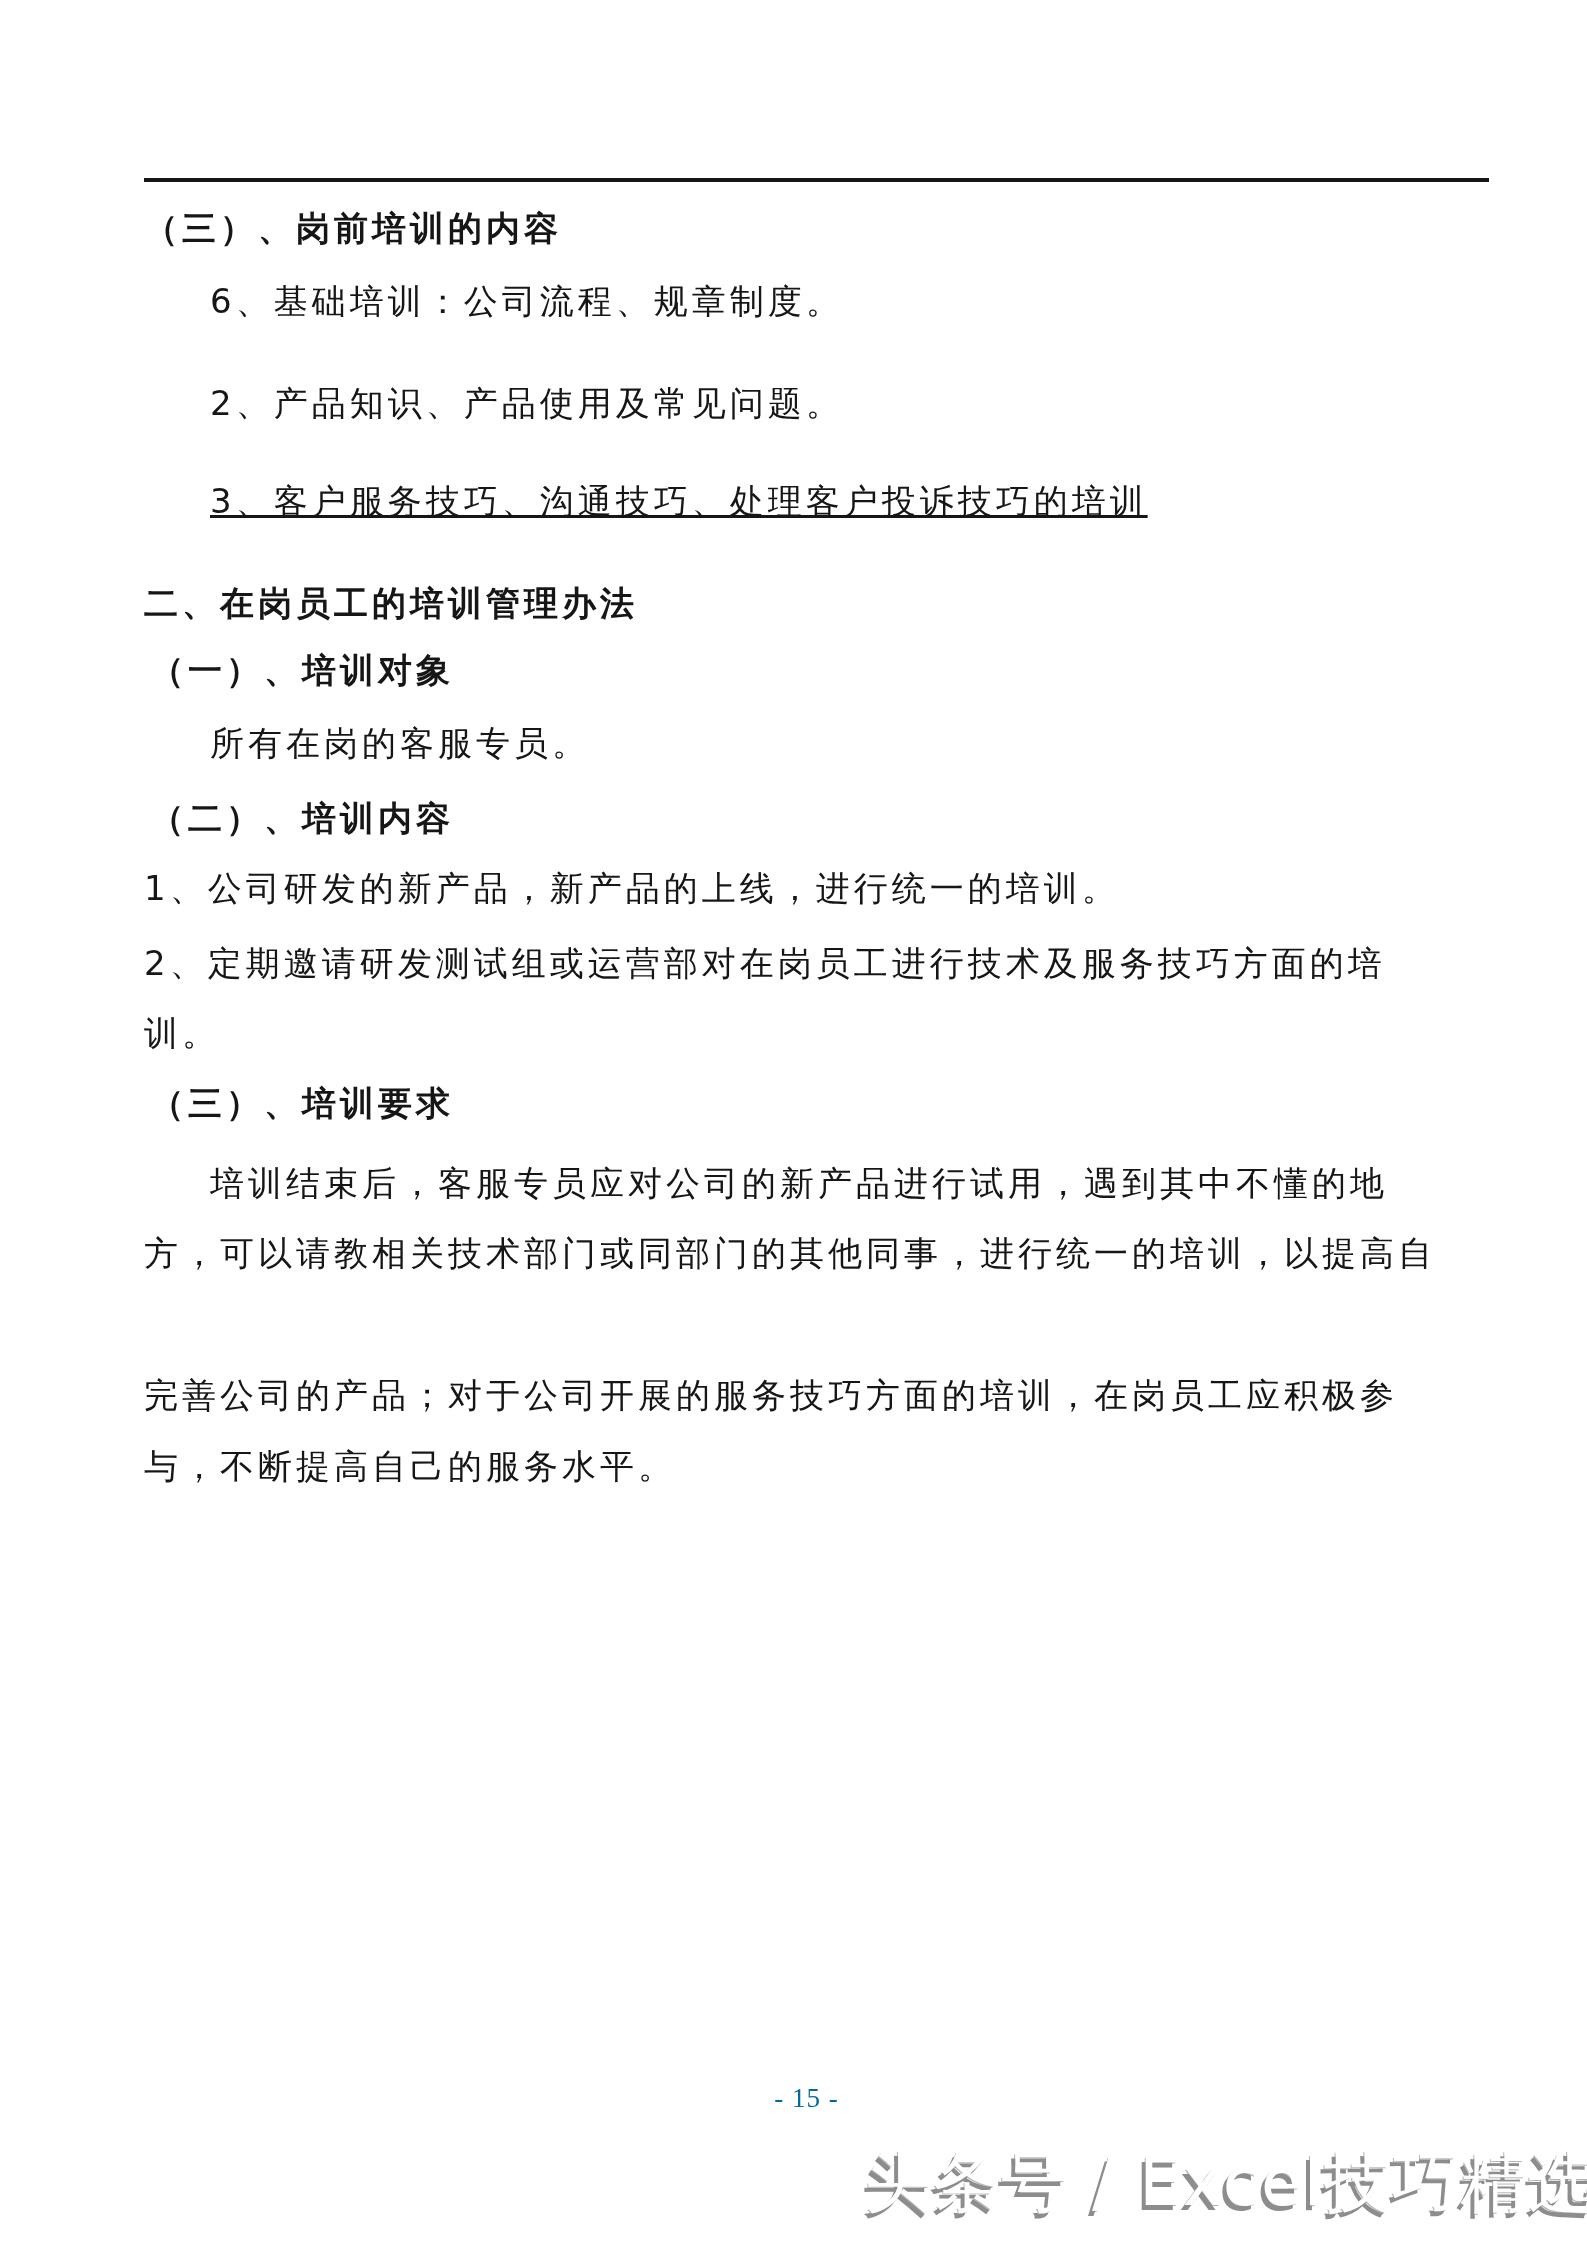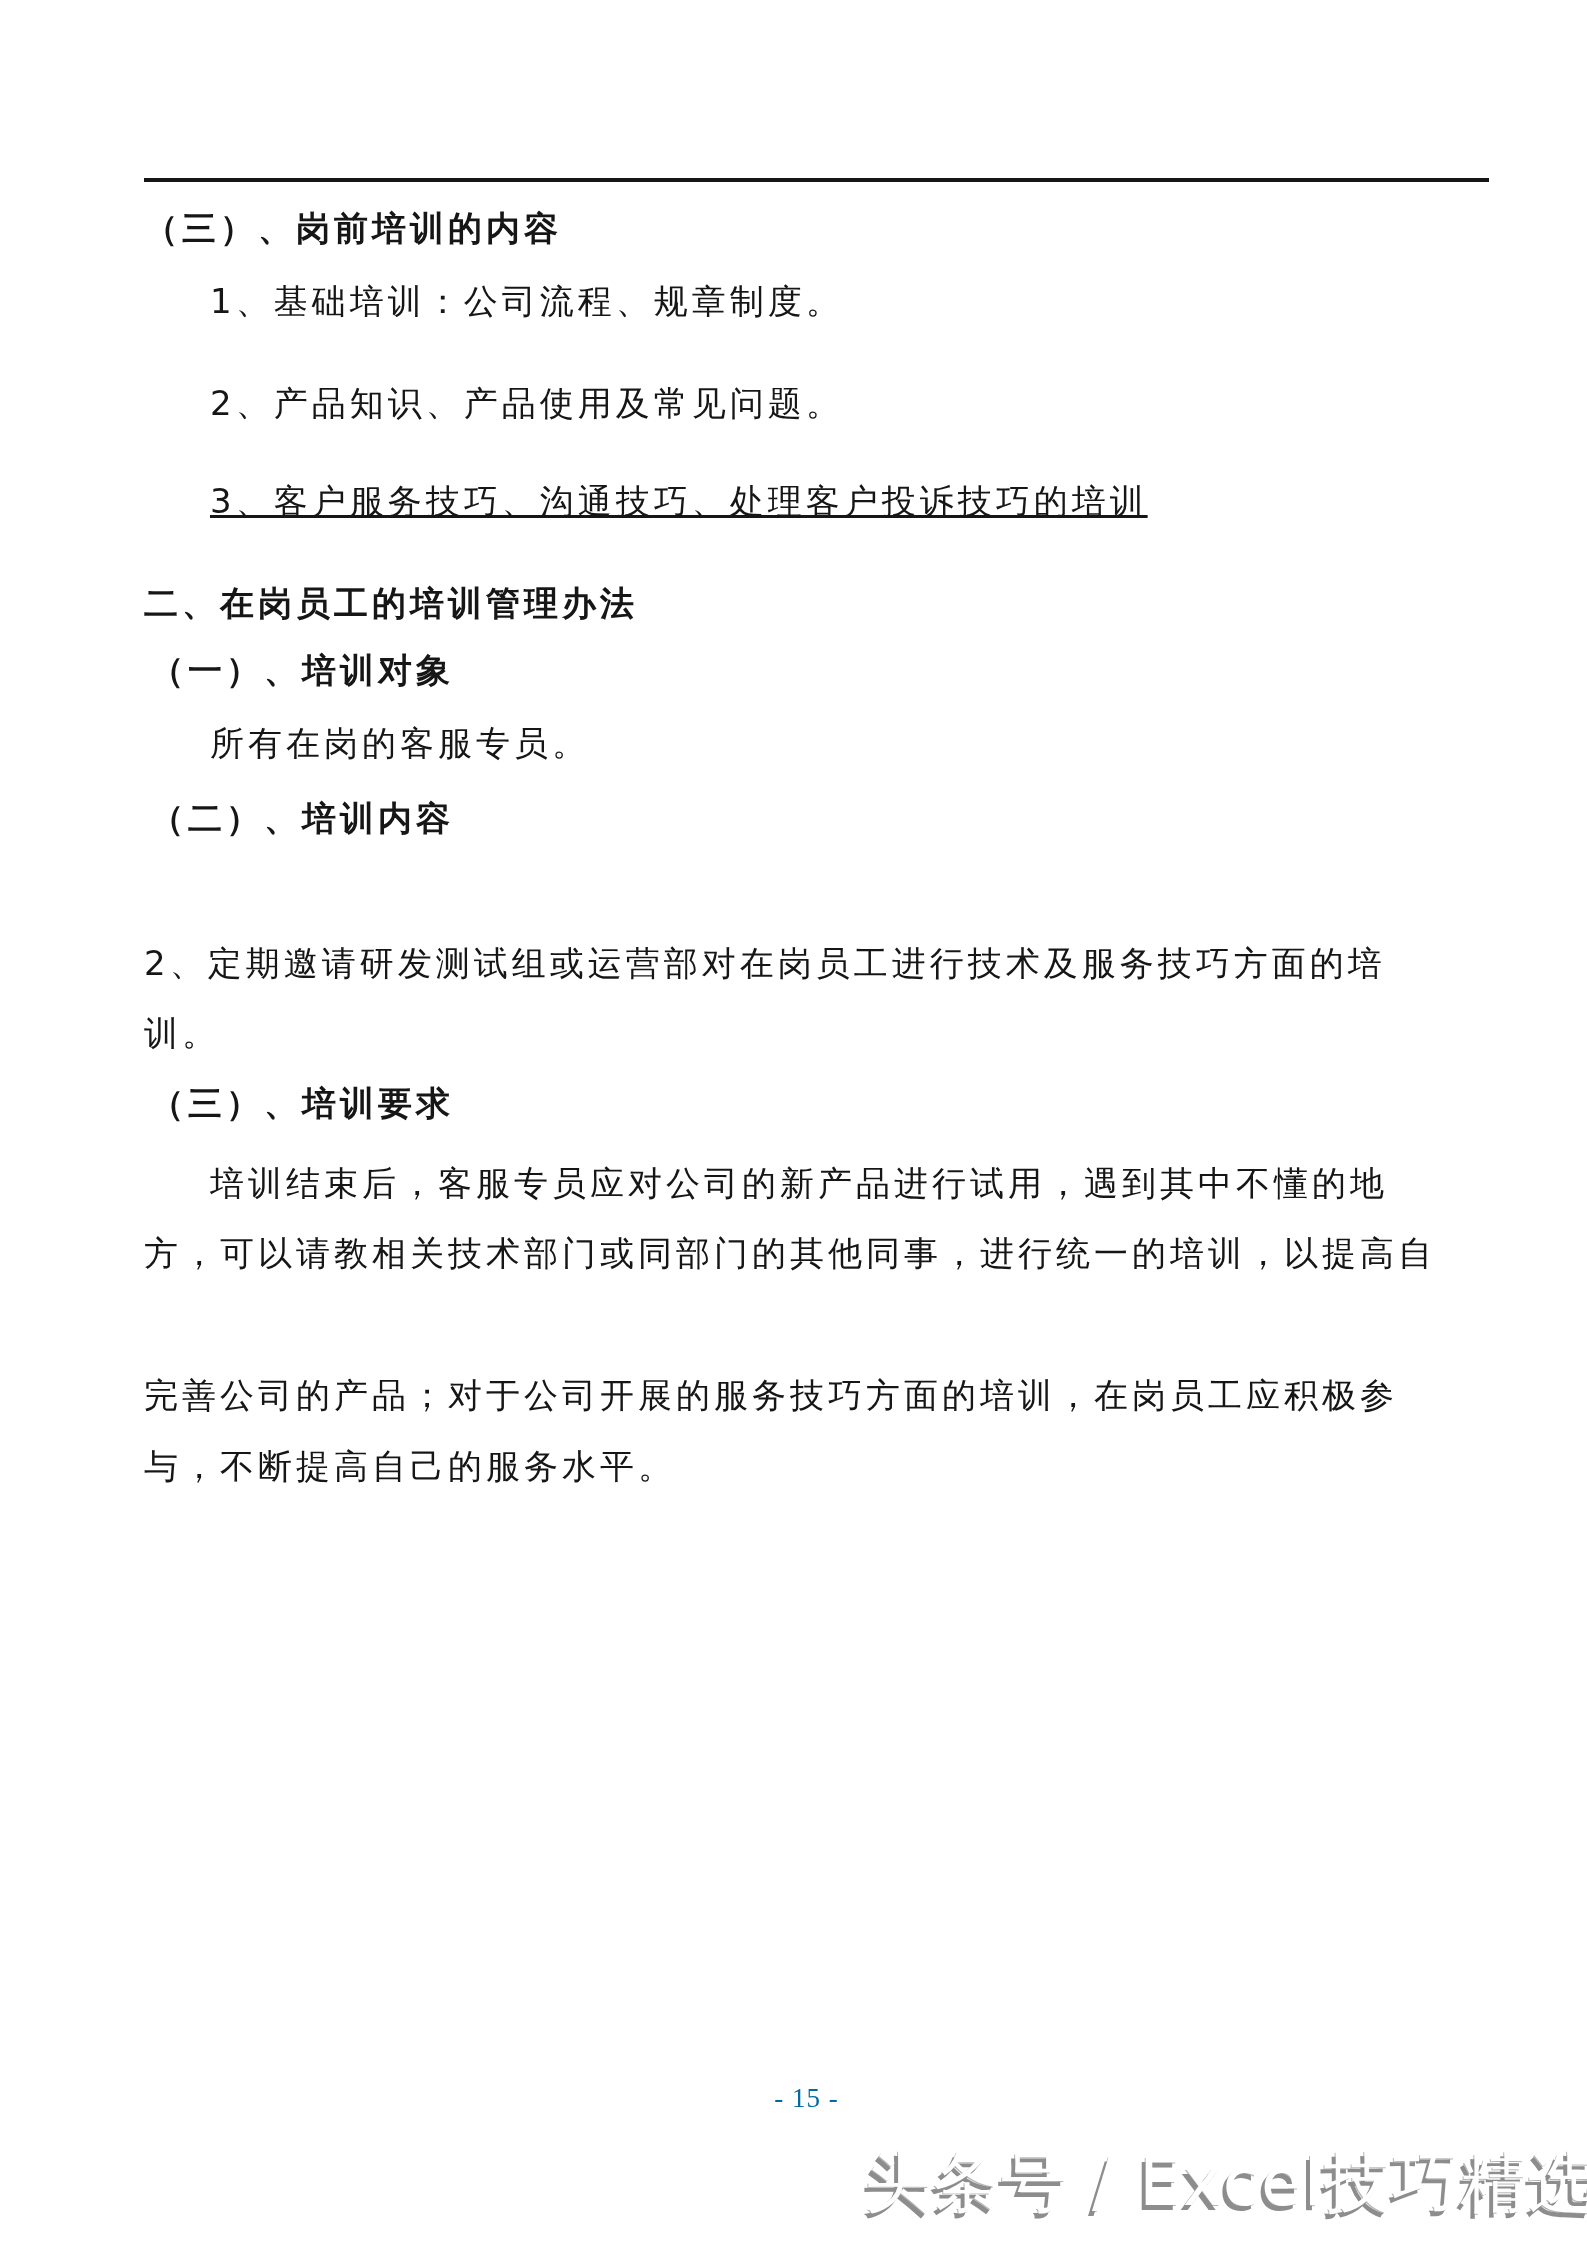--- a/index.html
+++ b/index.html
@@ -41,34 +41,35 @@
 </style>
 </head>
 <body>
 
 <div class="page">
 
   <div class="rule"></div>
 
   <div class="line h" style="left:131px;top:206px;">（三）、岗前培训的内容</div>
 
-  <div class="line" style="left:197px;top:279px;">1、基础培训：公司流程、规章制度。</div>
+  <div class="line" style="left:197px;top:279px;">6、基础培训：公司流程、规章制度。</div>
 
   <div class="line" style="left:197px;top:381px;">2、产品知识、产品使用及常见问题。</div>
 
   <div class="line" style="left:197px;top:479px;text-decoration:underline;">3、客户服务技巧、沟通技巧、处理客户投诉技巧的培训</div>
 
   <div class="line h" style="left:131px;top:581px;">二、在岗员工的培训管理办法</div>
 
   <div class="line h" style="left:137px;top:648px;">（一）、培训对象</div>
 
   <div class="line" style="left:197px;top:721px;">所有在岗的客服专员。</div>
 
   <div class="line h" style="left:137px;top:796px;">（二）、培训内容</div>
 
+  <div class="line" style="left:131px;top:866px;">1、公司研发的新产品，新产品的上线，进行统一的培训。</div>
 
   <div class="line" style="left:131px;top:941px;">2、定期邀请研发测试组或运营部对在岗员工进行技术及服务技巧方面的培</div>
 
   <div class="line" style="left:131px;top:1011px;">训。</div>
 
   <div class="line h" style="left:137px;top:1081px;">（三）、培训要求</div>
 
   <div class="line" style="left:197px;top:1161px;">培训结束后，客服专员应对公司的新产品进行试用，遇到其中不懂的地</div>
 
   <div class="line" style="left:131px;top:1231px;">方，可以请教相关技术部门或同部门的其他同事，进行统一的培训，以提高自</div>

